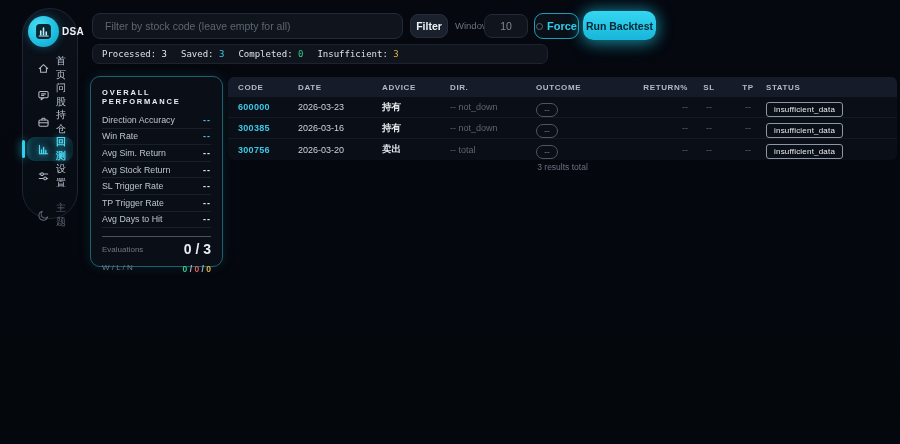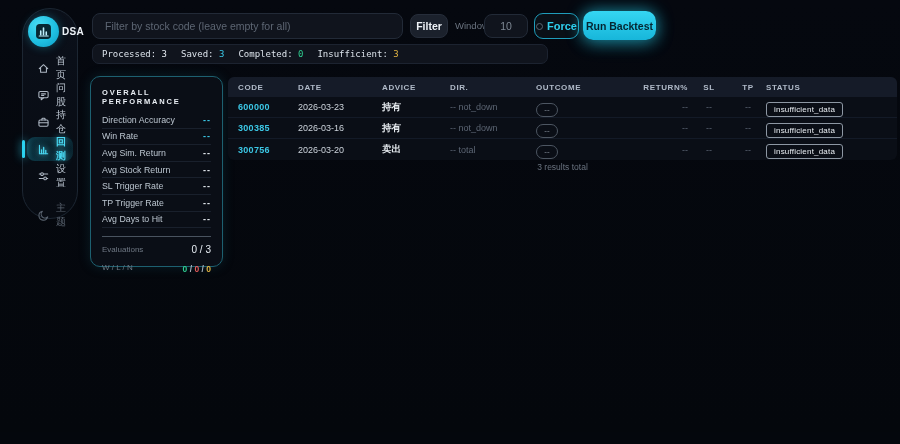--- a/index.html
+++ b/index.html
@@ -70,21 +70,21 @@
     box-shadow:0 0 12px rgba(29,96,112,.25); }
   .perf-title { color:#e9eef4; font-size:7.5px; font-weight:bold; letter-spacing:1.8px; margin-bottom:6px; }
   .metric-row { display:flex; justify-content:space-between; align-items:center; height:16.6px;
     border-bottom:1px solid #19202c; }
   .metric-label { color:#bcc6d0; font-size:8.8px; }
   .metric-value { font-size:9px; font-weight:bold; color:#e2e8ee; letter-spacing:1px; }
   .metric-value.accent { color:#3bc9e8; }
   .perf-divider { border:none; border-top:1px solid #49535f; margin:8px 0 5px 0; }
   .eval-row { display:flex; justify-content:space-between; align-items:center; height:12px; margin-top:6px; }
   .eval-label { color:#6f7884; font-size:8px; }
-  .eval-value { color:#e7edf3; font-size:10px; font-weight:normal; }
+  .eval-value { color:#e7edf3; font-size:14px; font-weight:bold; }
   .wln-values span { font-size:8.5px; font-weight:bold; }
   .wln-values .slash { color:#aeb6c0; }
 
   
   .table-wrap { position:absolute; left:228px; top:77px; width:669px; border-radius:6px; overflow:hidden;
     background:#0a0e16; }
   .tgrid { display:grid; grid-template-columns:60px 84px 68px 86px 100px 52px 42px 36px 1fr;
     align-items:center; padding:0 10px; }
   .thead { height:20px; background:#151b28; }
   .thead .th { font-size:8px; font-weight:bold; color:#b0bac8; letter-spacing:.6px; }

